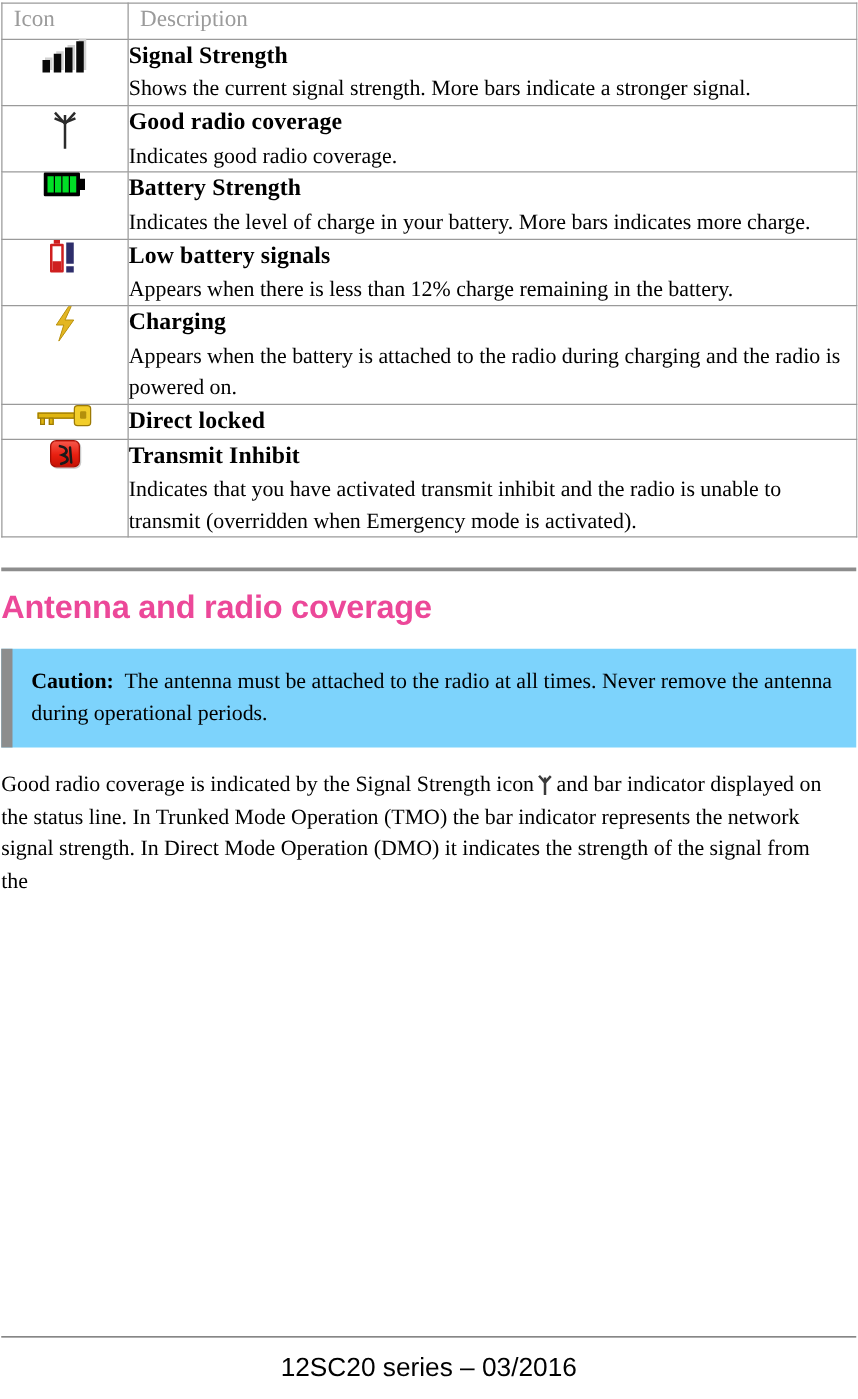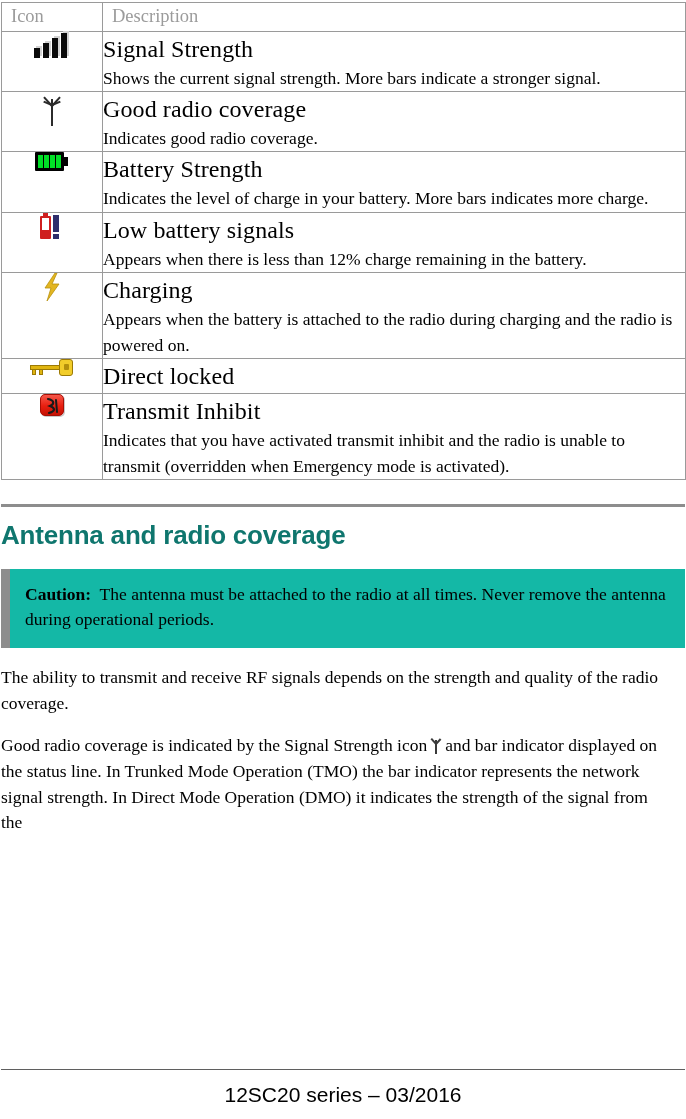--- a/index.html
+++ b/index.html
@@ -51,22 +51,22 @@
 
   .cell-icon {
     text-align: center;
     vertical-align: middle;
     padding: 0;
   }
   .cell-desc {
     padding: 6px 10px 7px 11px;
   }
   .desc-title {
-    font-weight: normal;
-    font-size: 24px;
+    font-weight: bold;
+    font-size: 19px;
     line-height: 1.42;
     letter-spacing: 0.1px;
   }
   .desc-body {
     font-size: 17.5px;
     line-height: 1.45;
   }
 
   
   .ico { display: inline-block; line-height: 0; }
@@ -186,32 +186,32 @@
   }
   .tx-inhibit svg { position: absolute; left: 3px; top: 2px; }
 
   
   .rule-top {
     width: 684px; height: 3px; background: #8d8d8d;
     margin: 24px 0 0 1px;
   }
   h2.section-heading {
     font-family: "Liberation Sans", "DejaVu Sans", sans-serif;
-    color: #0f766e;
+    color: #ec4899;
     font-size: 26px;
     font-weight: bold;
     letter-spacing: -0.2px;
     margin: 13px 0 0 1px;
   }
 
   .caution {
     position: relative;
     margin: 18px 0 0 1px;
     width: 684px;
-    background: #14b8a6;
+    background: #7dd3fc;
     padding: 13px 16px 15px 24px;
   }
   .caution::before {
     content: "";
     position: absolute; left: 0; top: 0; bottom: 0; width: 9px;
     background: #8d8d8d;
   }
   .caution .ctext {
     font-size: 17.5px;
     line-height: 1.45;
@@ -368,21 +368,20 @@
     </tbody>
   </table>
 
   <div class="rule-top"></div>
   <h2 class="section-heading">Antenna and radio coverage</h2>
 
   <div class="caution">
     <div class="ctext"><span class="clabel">Caution:</span>&nbsp; <span>The antenna must be attached to the radio at all times. Never remove the antenna during operational periods.</span></div>
   </div>
 
-  <p class="body-par">The ability to transmit and receive RF signals depends on the strength and quality of the radio coverage.</p>
 
   <p class="body-par"><span>Good radio coverage is indicated by the Signal Strength icon</span><span class="antenna-inline"><span class="arm l1"></span><span class="arm r1"></span><span class="mast"></span></span><span>and bar indicator displayed on the status line. In Trunked Mode Operation (TMO) the bar indicator represents the network signal strength. In Direct Mode Operation (DMO) it indicates the strength of the signal from the</span></p>
 
   <div class="footer">
     <div class="frule"></div>
     <div class="frow">
       <span class="pageno">12</span>
       <span class="series">SC20 series – 03/2016</span>
     </div>
   </div>

